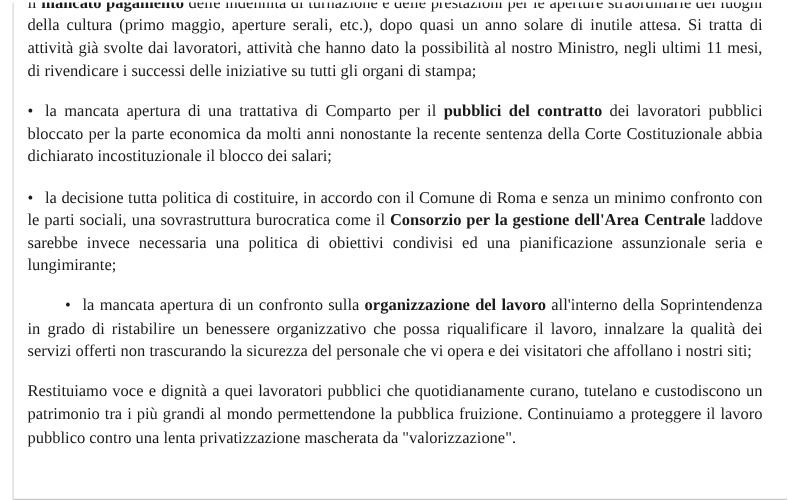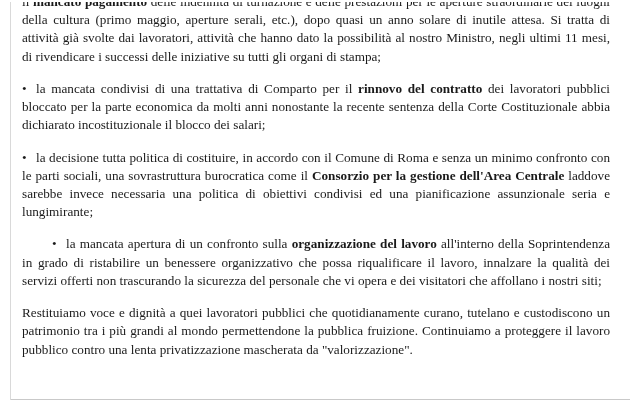--- a/index.html
+++ b/index.html
@@ -92,21 +92,21 @@
 
   <div class="content">
 
     <div class="clipped-top">
       <p><span>il </span><b>mancato pagamento</b><span> delle indennità di turnazione e delle prestazioni per le aperture straordinarie dei luoghi della cultura (primo maggio, aperture serali, etc.), dopo quasi un anno solare di inutile attesa. Si tratta di attività già svolte dai lavoratori, attività che hanno dato la possibilità al nostro Ministro, negli ultimi 11 mesi, di rivendicare i successi delle iniziative su tutti gli organi di stampa;</span></p>
       <div class="fade-mask"></div>
     </div>
 
     <div class="para-gap"></div>
 
-    <p class="bullet-para"><span class="bullet">•</span><span>la mancata condivisi di una trattativa di Comparto per il </span><b>rinnovo del contratto</b><span> dei lavoratori pubblici bloccato per la parte economica da molti anni nonostante la recente sentenza della Corte Costituzionale abbia dichiarato incostituzionale il blocco dei salari;</span></p>
+    <p class="bullet-para"><span class="bullet">•</span><span>la mancata apertura di una trattativa di Comparto per il </span><b>pubblici del contratto</b><span> dei lavoratori pubblici bloccato per la parte economica da molti anni nonostante la recente sentenza della Corte Costituzionale abbia dichiarato incostituzionale il blocco dei salari;</span></p>
 
     <div class="para-gap"></div>
 
     <p class="bullet-para"><span class="bullet">•</span><span>la decisione tutta politica di costituire, in accordo con il Comune di Roma e senza un minimo confronto con le parti sociali, una sovrastruttura burocratica come il </span><b>Consorzio per la gestione dell'Area Centrale</b><span> laddove sarebbe invece necessaria una politica di obiettivi condivisi ed una pianificazione assunzionale seria e lungimirante;</span></p>
 
     <div class="para-gap"></div>
 
     <p class="bullet-para"><span class="indent-bullet"></span><span class="bullet">•</span><span>la mancata apertura di un confronto sulla </span><b>organizzazione del lavoro</b><span> all'interno della Soprintendenza in grado di ristabilire un benessere organizzativo che possa riqualificare il lavoro, innalzare la qualità dei servizi offerti non trascurando la sicurezza del personale che vi opera e dei visitatori che affollano i nostri siti;</span></p>
 
     <div class="para-gap"></div>

